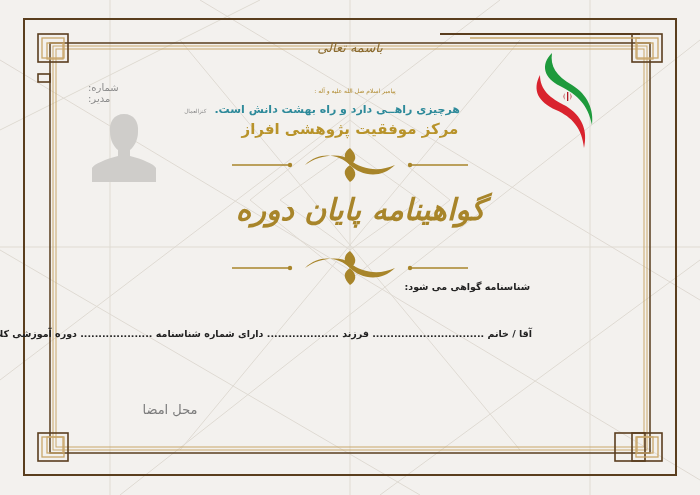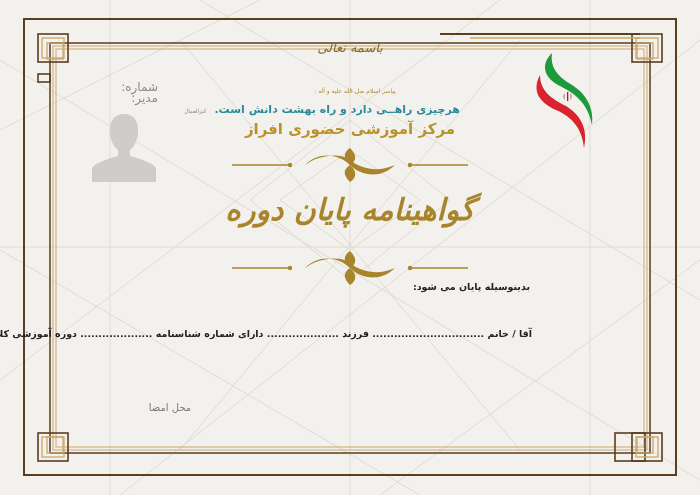--- a/index.html
+++ b/index.html
@@ -27,34 +27,34 @@
   .hadith-line {
     left: 195px; top: 98px; width: 265px; text-align: center; white-space: nowrap;
   }
   .hadith-text { color: #2e8a9a; font-size: 11px; font-weight: bold; }
   .hadith-src { color: #8a8a8a; font-size: 5.5px; margin-right: 3px; }
   .org-name {
     left: 235px; top: 120px; width: 230px; text-align: center;
     color: #b8932a; font-size: 15px; font-weight: bold;
   }
   .cert-title {
-    left: 215px; top: 192px; width: 270px; text-align: center;
+    left: 215px; top: 192px; width: 270px; text-align: right;
     color: #a8852a; font-family: "DejaVu Serif", serif; font-size: 30px; font-style: italic; font-weight: bold;
     letter-spacing: 2px;
   }
 
-  .meta-box { left: 98px; top: 82px; width: 60px; text-align: right; color: #8c8c8c; font-size: 12px; line-height: 11px; }
+  .meta-box { left: 88px; top: 82px; width: 60px; text-align: left; color: #8c8c8c; font-size: 10px; line-height: 11px; }
 
   .photo { left: 86px; top: 110px; width: 76px; height: 72px; }
 
   .body-text { color: #222; font-size: 9.5px; font-weight: bold; }
   .line { right: 60px; white-space: nowrap; text-align: right; }
   .hl { color: #b8932a; }
 
-  .sig { left: 70px; width: 200px; text-align: center; color: #7a7a7a; font-size: 10px; }
+  .sig { left: 70px; width: 200px; text-align: center; color: #7a7a7a; font-size: 13px; }
 
   .flag-logo { left: 530px; top: 50px; width: 70px; height: 100px; }
 </style>
 </head>
 <body>
 
 <div class="page">
 
   <svg class="bg-svg" width="700" height="495">
     <g stroke="#ddd8d0" stroke-width="1" fill="none" opacity="0.9">
@@ -144,21 +144,21 @@
   </svg>
 
   <div class="abs basmala rtl">باسمه تعالی</div>
 
   <div class="abs hadith-attr rtl">پیامبر اسلام صل الله علیه و آله :</div>
   <div class="abs hadith-line rtl">
     <span class="hadith-text">هرچیزی راهــی دارد و راه بهشت دانش است.</span>
     <span class="hadith-src">کنزالعمال</span>
   </div>
 
-  <div class="abs org-name rtl">مرکز آموزشی حضوری افراز</div>
+  <div class="abs org-name rtl">مرکز موفقیت پژوهشی افراز</div>
 
   <div class="abs cert-title rtl">گواهینامه پایان دوره</div>
 
   <div class="abs meta-box rtl">
     <div>شماره:</div>
     <div>مدیر:</div>
   </div>
 
   <svg class="abs photo" viewBox="0 0 76 72">
     <path d="M38 4 C48 4 53 12 52 22 C52 30 48 37 44 40 L44 46 C56 49 68 54 70 58 L70 72 L6 72 L6 58 C8 54 20 49 32 46 L32 40 C28 37 24 30 24 22 C23 12 28 4 38 4 Z" fill="#cfcdca"></path>
@@ -167,21 +167,21 @@
   <svg class="abs flag-logo" viewBox="0 0 70 100">
     <path d="M22 3 C10 15 14 28 30 36 C48 45 58 55 62 75 C64 60 58 45 42 35 C26 26 20 16 22 3 Z" fill="#1e9a3c"></path>
     <path d="M10 25 C2 40 8 52 26 60 C42 67 52 78 54 98 C58 80 52 66 36 56 C20 48 10 40 10 25 Z" fill="#d9232e"></path>
     <g fill="#b01822">
       <path d="M35 43 C33 45 33 48 35 50 C34 48 34 45 35 43 Z"></path>
       <path d="M40 43 C42 45 42 48 40 50 C41 48 41 45 40 43 Z"></path>
       <rect x="37" y="42" width="1.3" height="9"></rect>
     </g>
   </svg>
 
-  <div class="abs line body-text rtl" style="top:281px; right:62px;">بدینوسیله پایان می شود:</div>
+  <div class="abs line body-text rtl" style="top:281px; right:62px;">شناسنامه گواهی می شود:</div>
 
   <div class="abs line body-text rtl" style="top:304px;margin-top:24px;">
     <span>آقا / خانم ............................... فرزند .................... دارای شماره شناسنامه .................... دوره آموزشی کلاس های </span><span class="hl">طرح</span>
   </div>
 
 
 
   <div class="abs sig rtl" style="top:402px;">محل امضا</div>
 
 </div>

